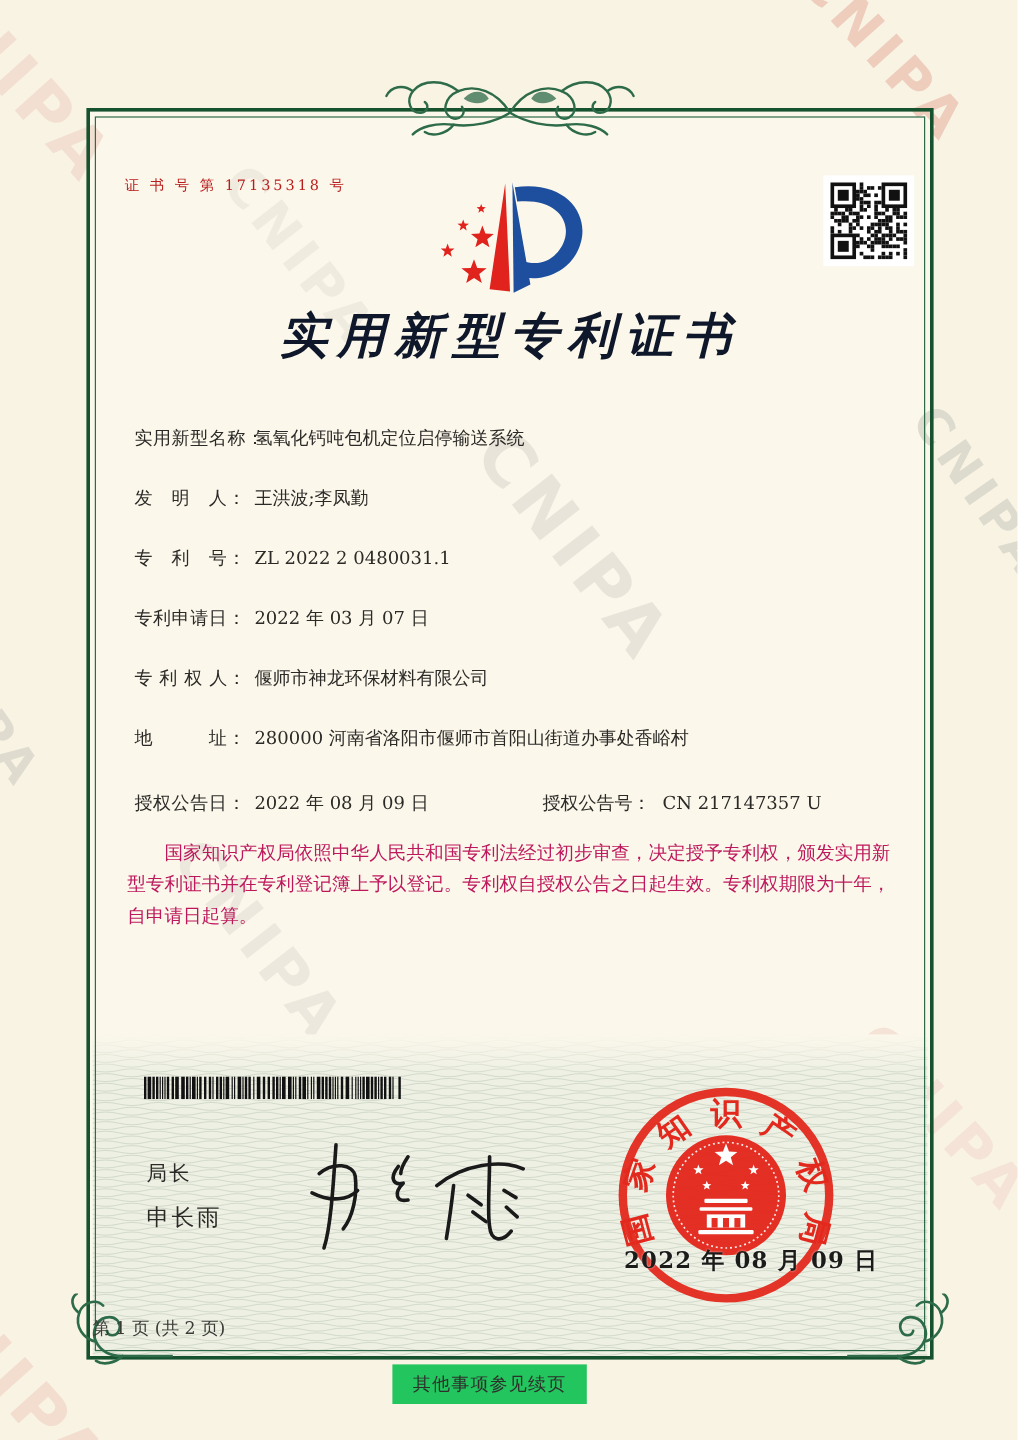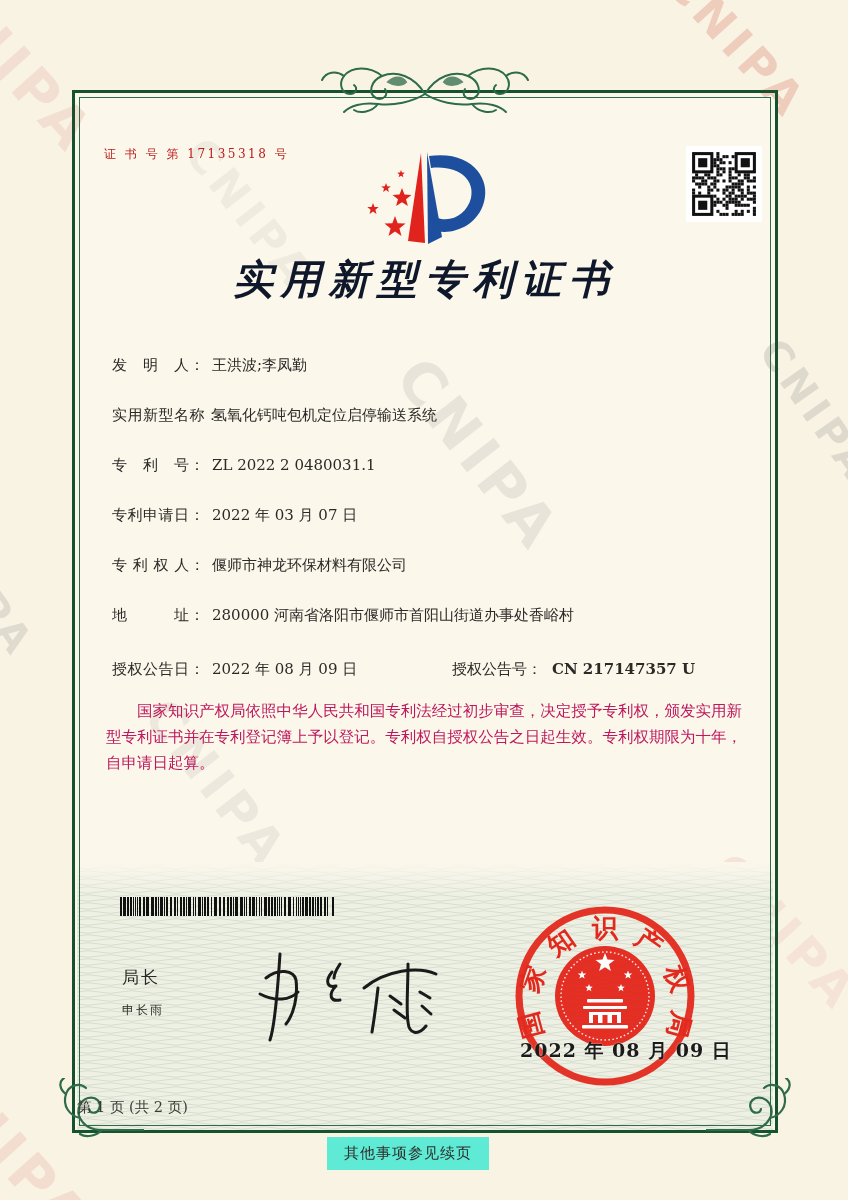--- a/index.html
+++ b/index.html
@@ -30,34 +30,34 @@
   .qr{left:686px;top:146px;width:76px;height:76px;}
   .title{left:72px;top:252px;width:706px;text-align:center;font-size:40px;font-weight:bold;
          letter-spacing:8px;color:#0f172a;font-style:italic;}
   
   .fields{left:112px;top:356px;width:640px;font-size:15px;}
   .row{position:relative;height:50px;}
   .lab{white-space:pre;letter-spacing:.5px;}
   .val{position:absolute;left:100px;top:0;white-space:pre;}
   .grant{left:112px;top:660px;width:640px;font-size:15px;height:30px;}
   .grant .lab2{position:absolute;left:340px;top:0;}
-  .grant .val2{position:absolute;left:440px;top:0;white-space:pre;font-weight:bold;}
+  .grant .val2{position:absolute;left:440px;top:0;white-space:pre;}
   
   .paras{left:106px;top:698px;width:636px;font-size:15.5px;line-height:26px;text-align:justify;color:#be185d;}
   .paras p{margin:0;text-indent:2em;}
   
   .barcode{left:120px;top:897px;width:216px;height:19px;}
   .director-title{left:122px;top:966px;font-size:17px;letter-spacing:2px;}
-  .director-name{left:122px;top:1002px;font-size:12px;letter-spacing:2px;}
+  .director-name{left:122px;top:1002px;font-size:19px;letter-spacing:2px;}
   .signature{left:236px;top:948px;width:248px;height:96px;}
   .seal{left:512px;top:903px;width:186px;height:186px;}
   .seal-date{left:520px;top:1038px;width:180px;text-align:center;font-size:19px;font-weight:600;
              color:#1b1b19;letter-spacing:1px;text-shadow:0 0 2px rgba(255,255,255,.7);white-space:pre;}
   .page-info{left:77px;top:1098px;width:696px;text-align:left;font-size:14.5px;color:#3a3a36;white-space:pre;}
-  .footer-note{left:327px;top:1137px;width:162px;height:33px;background:#5eead4;display:flex;
+  .footer-note{left:327px;top:1137px;width:162px;height:33px;background:#22c55e;display:flex;
                align-items:center;justify-content:center;font-size:15px;color:#2f2e2b;letter-spacing:1px;}
   .orn-top{left:318px;top:64px;width:214px;height:54px;}
   .corner-bl{left:56px;top:1078px;width:88px;height:60px;}
   .corner-br{left:706px;top:1078px;width:88px;height:60px;transform:scaleX(-1);}
 </style>
 </head>
 <body>
 
 <div class="page">
 
@@ -349,26 +349,26 @@
       <rect x="18" y="4" width="3" height="3" fill="#111"></rect>
       <rect x="2" y="16" width="7" height="7" fill="#111"></rect>
       <rect x="3" y="17" width="5" height="5" fill="#fff"></rect>
       <rect x="4" y="18" width="3" height="3" fill="#111"></rect>
     </svg>
 
   <div class="abs title">实用新型专利证书</div>
 
   <div class="abs fields">
     <div class="row">
+      <span class="lab">实用新型名称：</span>
+      <span class="val">氢氧化钙吨包机定位启停输送系统</span>
+    </div>
+    <div class="row">
       <span class="lab">发　明　人：</span>
       <span class="val">王洪波;李凤勤</span>
-    </div>
-    <div class="row">
-      <span class="lab">实用新型名称：</span>
-      <span class="val">氢氧化钙吨包机定位启停输送系统</span>
     </div>
     <div class="row">
       <span class="lab">专　利　号：</span>
       <span class="val">ZL 2022 2 0480031.1</span>
     </div>
     <div class="row">
       <span class="lab">专利申请日：</span>
       <span class="val">2022 年 03 月 07 日</span>
     </div>
     <div class="row">

